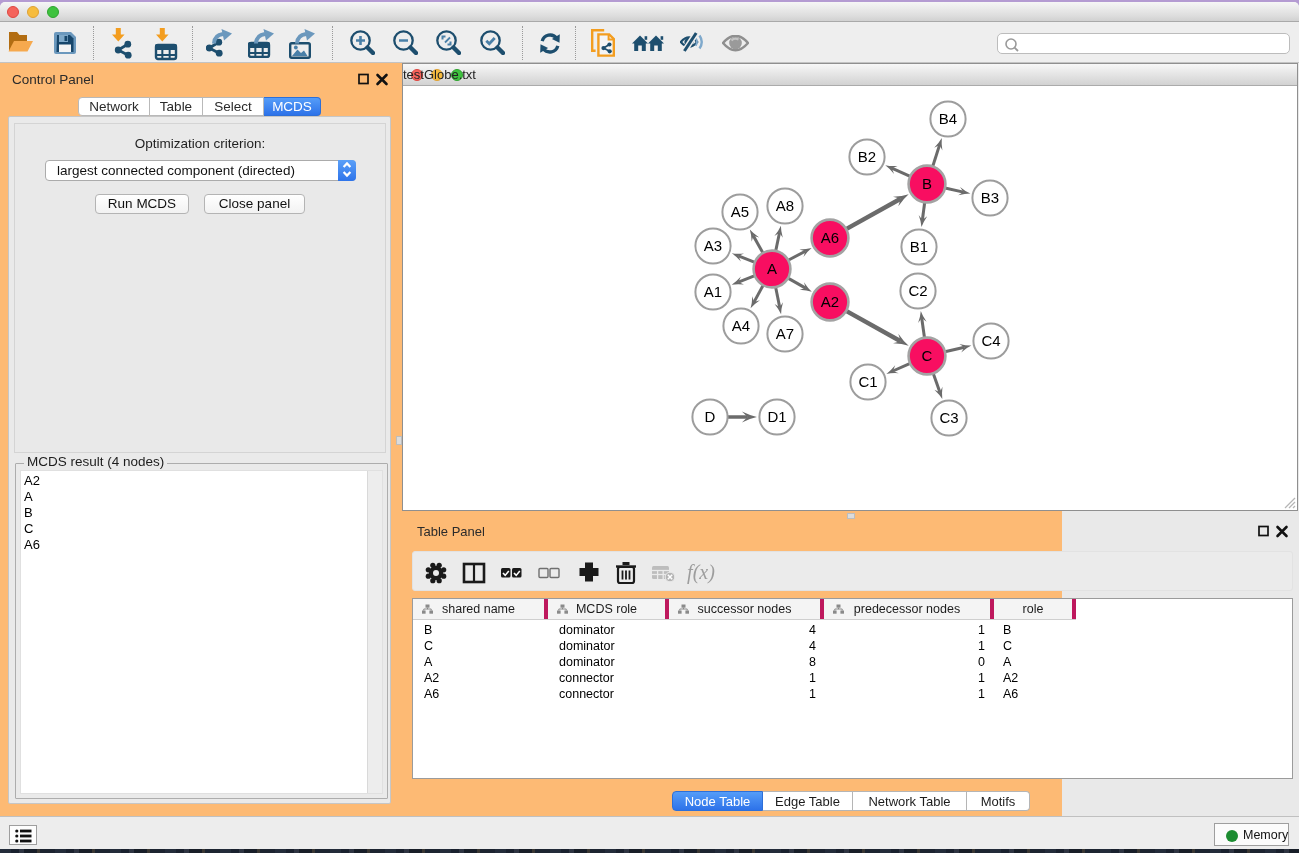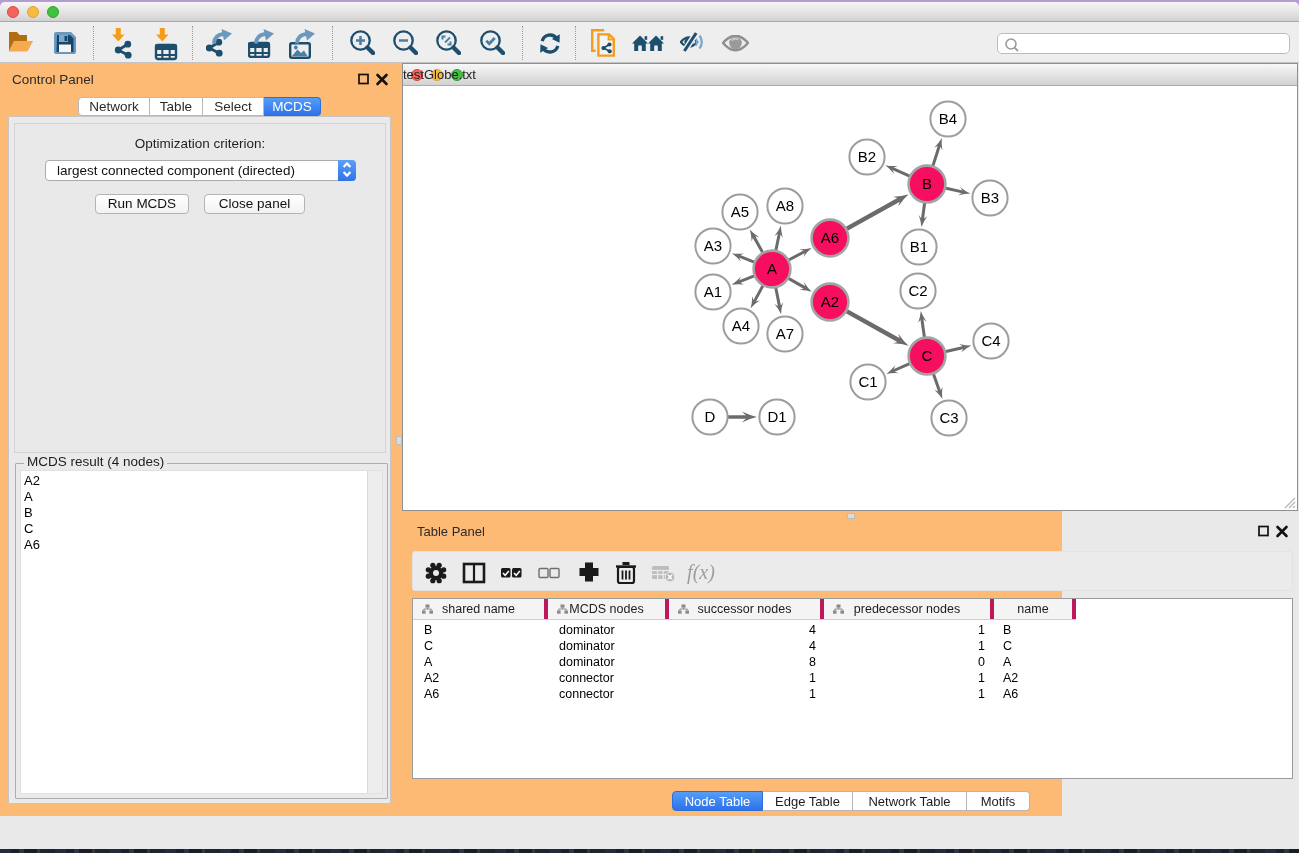--- a/index.html
+++ b/index.html
@@ -449,24 +449,24 @@
               </g>
               <circle cx="257" cy="25" r="4.8" fill="#b5b5b5" stroke="#ebebeb" stroke-width="1"></circle>
               <path d="M254.8,22.8 l4.4,4.4 m0,-4.4 l-4.4,4.4" stroke="#fff" stroke-width="1.5"></path>
             </g>
             <text x="288" y="27" text-anchor="middle" font-size="20" font-style="italic" font-family="Liberation Serif, serif" fill="#9d9d9d">f(x)</text>
           </svg>
         </div>
       <div id="tp-table">
         <div id="tp-header">
             <div class="th" style="left:0px; width:135px;">shared name</div>
-        <div class="th" style="left:135px; width:121px;">MCDS nodes</div>
+        <div class="th" style="left:135px; width:121px;">MCDS role</div>
         <div class="th" style="left:256px; width:155px;">successor nodes</div>
         <div class="th" style="left:411px; width:170px;">predecessor nodes</div>
-        <div class="th" style="left:581px; width:82px;">name</div>
+        <div class="th" style="left:581px; width:82px;">role</div>
             <svg width="663" height="21" viewBox="0 0 663 21" style="position:absolute;left:0;top:0;">
               <g fill="#8a8a8a">
                 <rect x="12.5" y="5.5" width="4" height="3.2"></rect>
                 <rect x="9" y="11.5" width="3.6" height="3.2"></rect>
                 <rect x="16.4" y="11.5" width="3.6" height="3.2"></rect>
               </g>
               <g stroke="#8a8a8a" stroke-width="1">
                 <path d="M14.5,8.7 v1.5 M10.8,11.5 v-1.5 h7.4 v1.5" fill="none"></path>
               </g>
               <g fill="#8a8a8a">
@@ -522,13 +522,33 @@
         <div class="trow" style="left:590px; top:87px;">A6</div>
       </div>
       <div class="tabrow2" style="left:270px; top:271px;">
         <div class="tab2 first sel" style="width:91px;">Node Table</div>
         <div class="tab2" style="width:90px;">Edge Table</div>
         <div class="tab2" style="width:114px;">Network Table</div>
         <div class="tab2 last" style="width:63px;">Motifs</div>
       </div>
     </div>
   </div>
+  <div id="statusbar">
+    <div id="sb-left">
+        <svg width="17" height="14" viewBox="0 0 17 14" style="position:absolute;left:5px;top:2.5px;">
+          <g fill="#111">
+            <circle cx="1.8" cy="2" r="1.6"></circle>
+            <circle cx="1.8" cy="7" r="1.6"></circle>
+            <circle cx="1.8" cy="12" r="1.6"></circle>
+            <rect x="5" y="0.6" width="11.5" height="2.8"></rect>
+            <rect x="5" y="5.6" width="11.5" height="2.8"></rect>
+            <rect x="5" y="10.6" width="11.5" height="2.8"></rect>
+          </g>
+        </svg>
+      </div>
+    <div id="sb-mem">
+        <svg width="14" height="14" viewBox="0 0 14 14" style="position:absolute;left:10px;top:5px;">
+          <circle cx="7" cy="7" r="6" fill="#1c8c31"></circle>
+        </svg>
+        <span style="position:absolute;left:28px;top:4px;">Memory</span>
+      </div>
+  </div>
 </div>
 
 </body></html>

